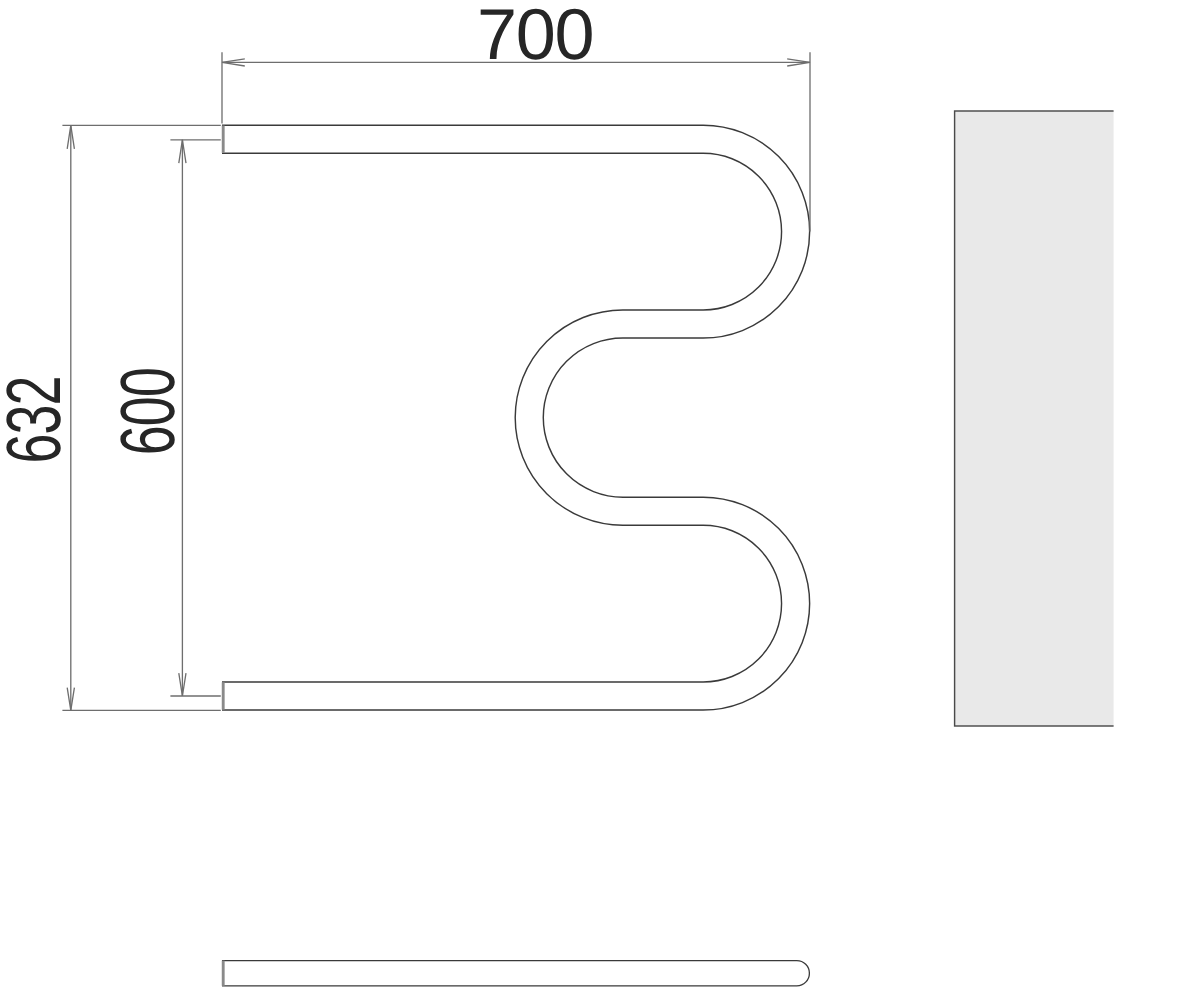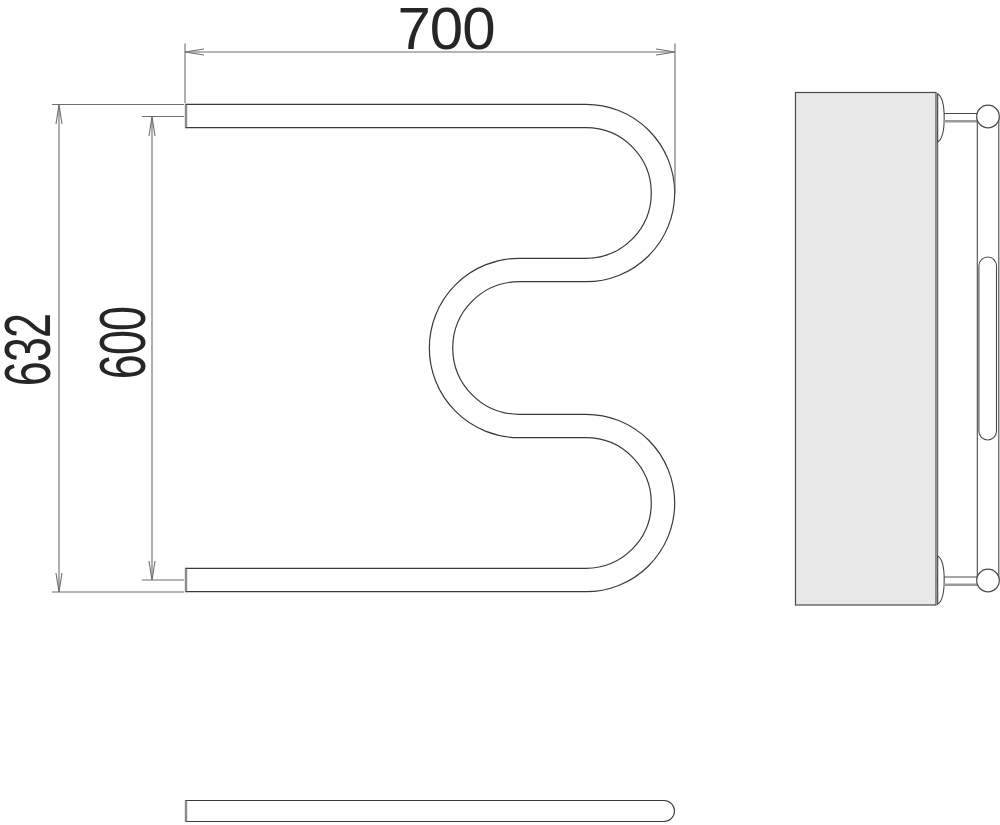--- a/index.html
+++ b/index.html
@@ -1,18 +1,18 @@
 <!DOCTYPE html>
 <html><head>
 <meta charset="utf-8">
 <style>
   html, body { margin: 0; padding: 0; background: #ffffff; }
   .canvas {
     position: relative;
-    width: 1000px;
+    width: 928px;
     height: 825px;
     background: #ffffff;
     overflow: hidden;
     font-family: "Liberation Sans", sans-serif;
     text-align: center;
   }
   .canvas svg.layer {
     position: absolute;
     left: 0; top: 0;
     width: 1000px; height: 825px;

